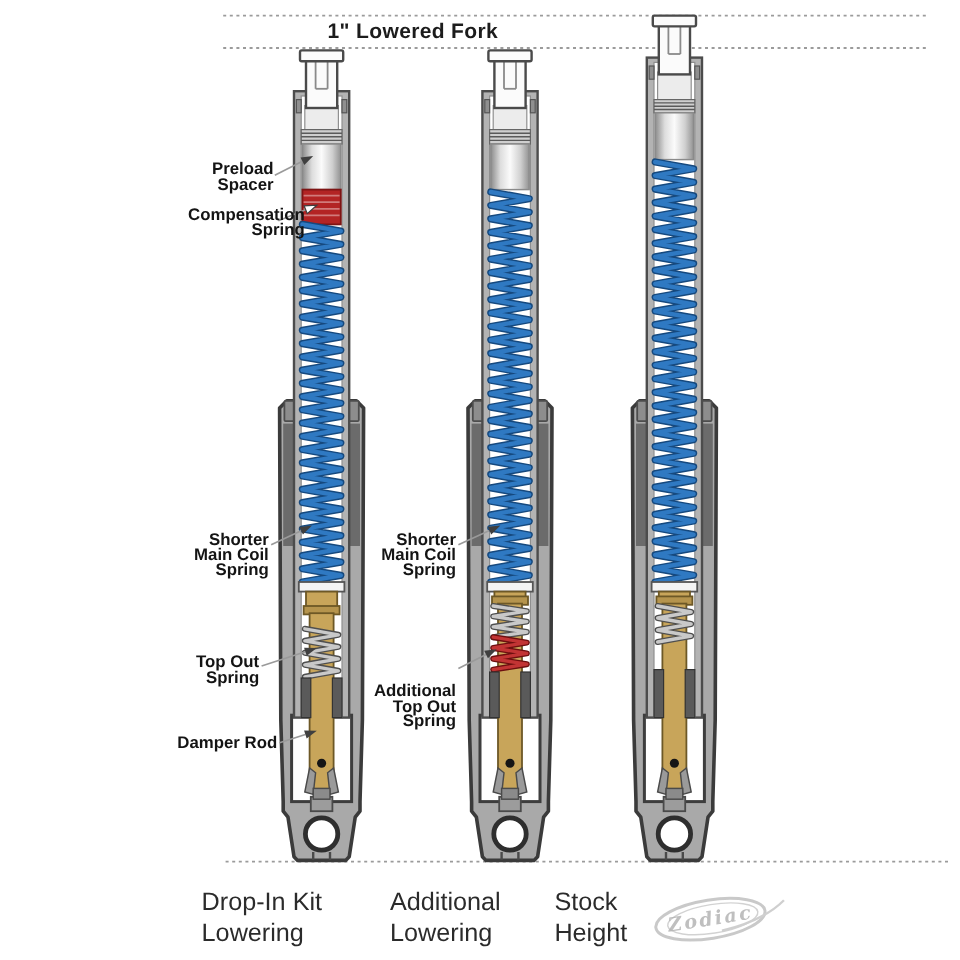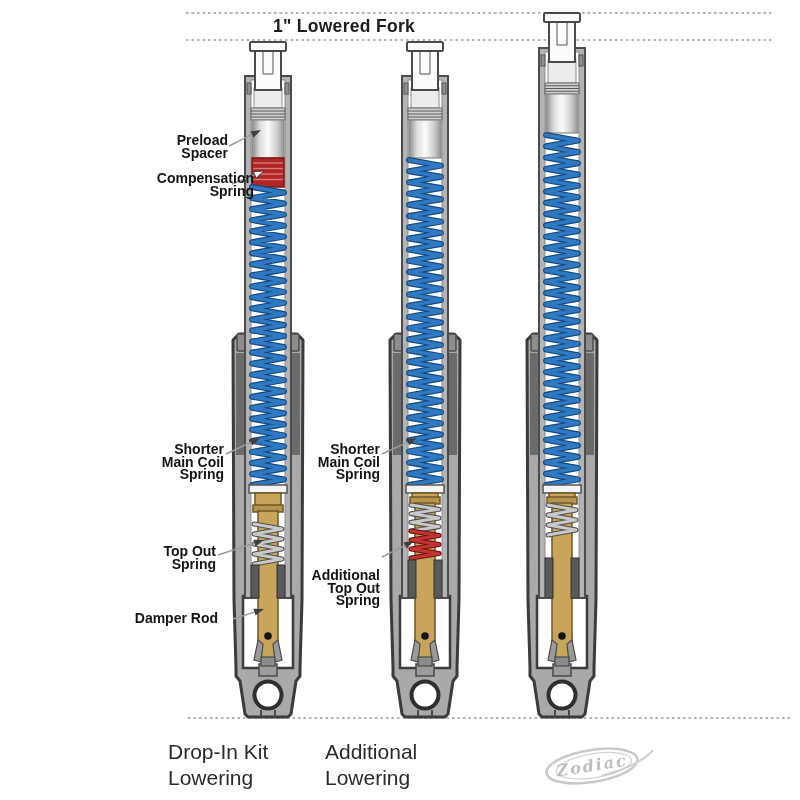--- a/index.html
+++ b/index.html
@@ -197,31 +197,33 @@
   <div class="lbl" style="right:546px;top:172px;width:120px;text-align:right;">Compensation
 Spring</div>
 
   <div class="lbl" style="right:576px;top:443px;width:110px;">Shorter
 Main Coil
 Spring</div>
 
   <div class="lbl" style="right:584px;top:545px;width:100px;">Top Out
 Spring</div>
 
-  <div class="lbl" style="right:582px;top:612px;width:110px;">Damper Rod</div>
+  <div class="lbl" style="right:569px;top:612px;width:110px;">Damper Rod</div>
 
   <div class="lbl" style="right:420px;top:443px;width:110px;">Shorter
 Main Coil
 Spring</div>
 
   <div class="lbl" style="right:420px;top:569px;width:110px;">Additional
 Top Out
 Spring</div>
 
   <div class="cap" style="left:168px;top:739px;width:200px;">Drop-In Kit
 Lowering</div>
 
   <div class="cap" style="left:325px;top:739px;width:200px;">Additional
 Lowering</div>
 
+  <div class="cap" style="left:462px;top:739px;width:200px;">Stock
+Height</div>
 
   <div class="watermark" style="left:540px;top:756px;width:104px;">Zodiac</div>
 </div>
 
 </body></html>

